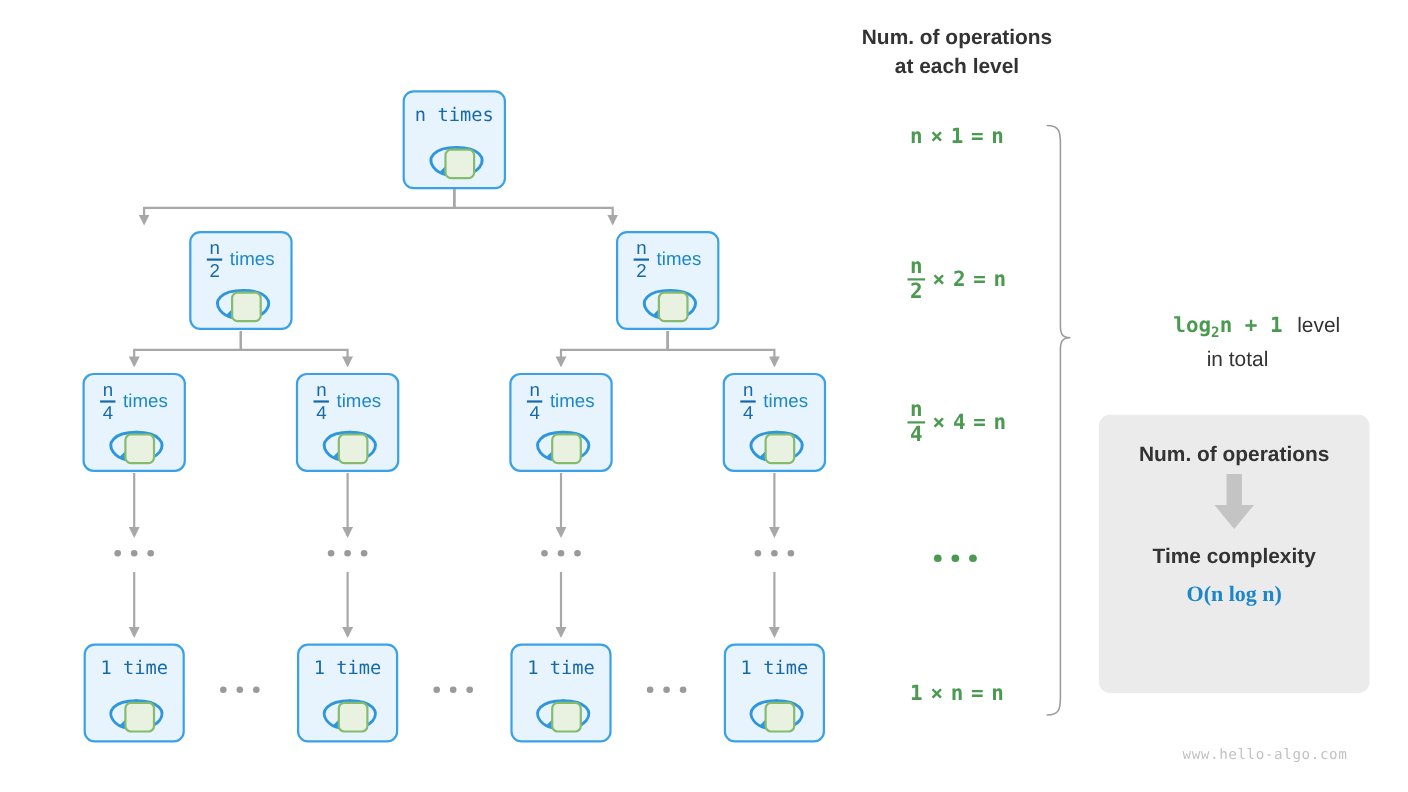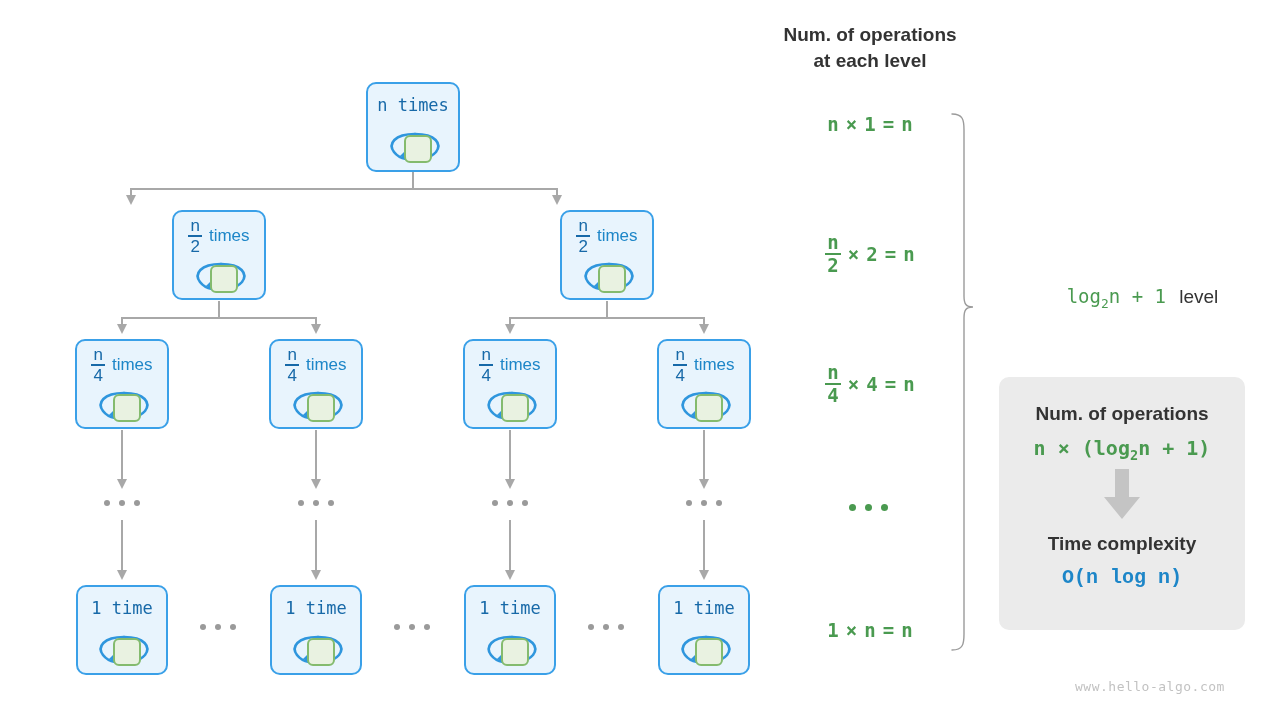--- a/index.html
+++ b/index.html
@@ -116,21 +116,21 @@
 
   .levels-note{
     position:absolute;
     text-align:center;
     font-size:19px;
     color:#333333;
     line-height:1.45;
   }
   .levels-note .g{
     font-family:"DejaVu Sans Mono","Liberation Mono",monospace;
-    font-weight:normal;
+    font-weight:bold;
     color:#4a9a50;
     margin-left:35px;
   }
   sub{font-size:0.68em;}
 
   
   .panel{
     position:absolute;
     background:#ebebeb;
     border-radius:10px;
@@ -146,21 +146,21 @@
     text-align:center;
   }
   .panel-green{
     font-family:"DejaVu Sans Mono","Liberation Mono",monospace;
     font-weight:bold;
     font-size:20px;
     color:#4a9a50;
     text-align:center;
   }
   .panel-blue{
-    font-family:Liberation Mono, monospace;
+    font-family:Liberation Serif, serif;
     font-weight:bold;
     font-size:20px;
     color:#1d86c8;
     text-align:left;
   }
   .down-arrow{margin:6px 0 4px 0;}
 
   .watermark{
     position:absolute;
     font-family:"DejaVu Sans Mono","Liberation Mono",monospace;
@@ -477,25 +477,25 @@
     <span>1</span>
     <span class="op">×</span>
     <span>n</span>
     <span class="op">=</span>
     <span>n</span>
   </div>
 
   <div class="levels-note" style="left:1005px;top:283px;width:240px;">
     <span class="g"><span>log</span><sub>2</sub><span>n + 1</span></span>
     <span style="margin-left:8px;">level</span>
+    <div>in total</div>
   </div>
 
   <div class="panel" style="left:999px;top:377px;width:246px;height:253px;padding-top:26px;">
     <div class="panel-title">Num. of operations</div>
-    <div class="panel-green" style="margin-top:11px;"><span>n × (log</span><sub>2</sub><span>n + 1)</span></div>
     <div class="down-arrow">
       <svg width="46" height="52" viewBox="0 0 46 52">
         <path d="M 16 0 L 30 0 L 30 28 L 41 28 L 23 50 L 5 28 L 16 28 Z" fill="#c4c4c4"></path>
       </svg>
     </div>
     <div class="panel-title" style="margin-top:4px;">Time complexity</div>
     <div class="panel-blue" style="margin-top:11px;">O(n log n)</div>
   </div>
 
   <div class="watermark" style="left:1075px;top:679px;">www.hello-algo.com</div>

